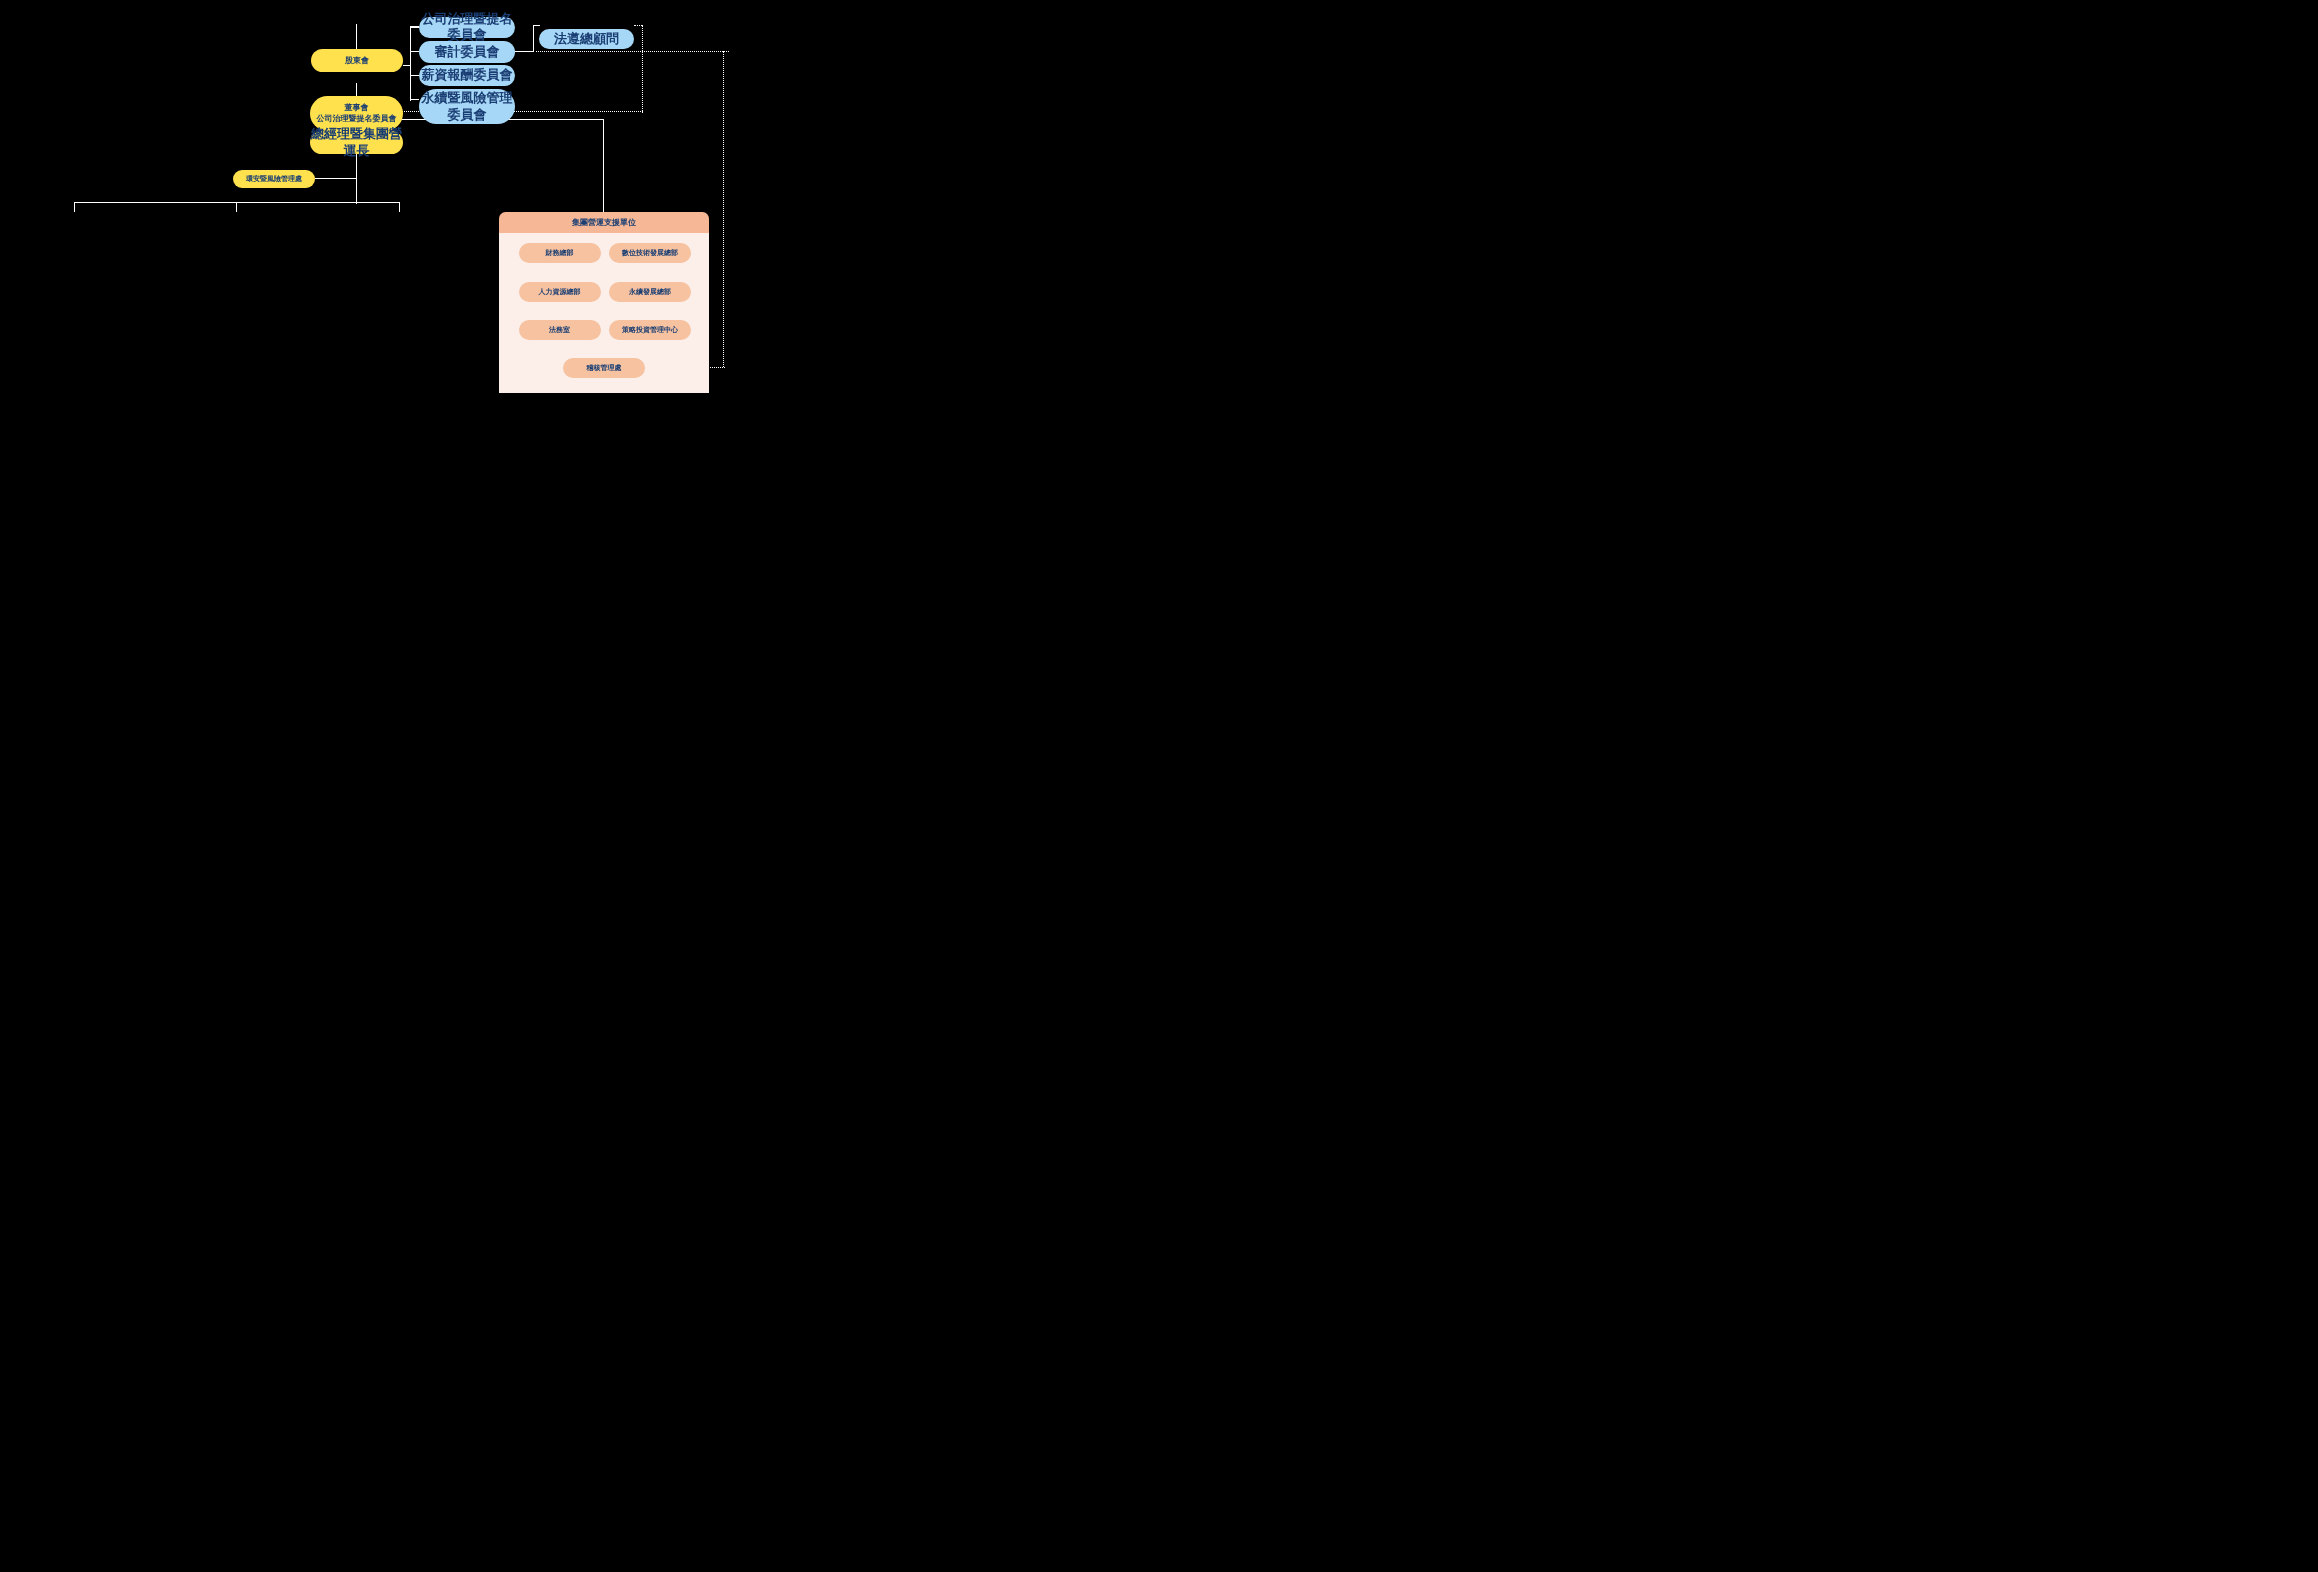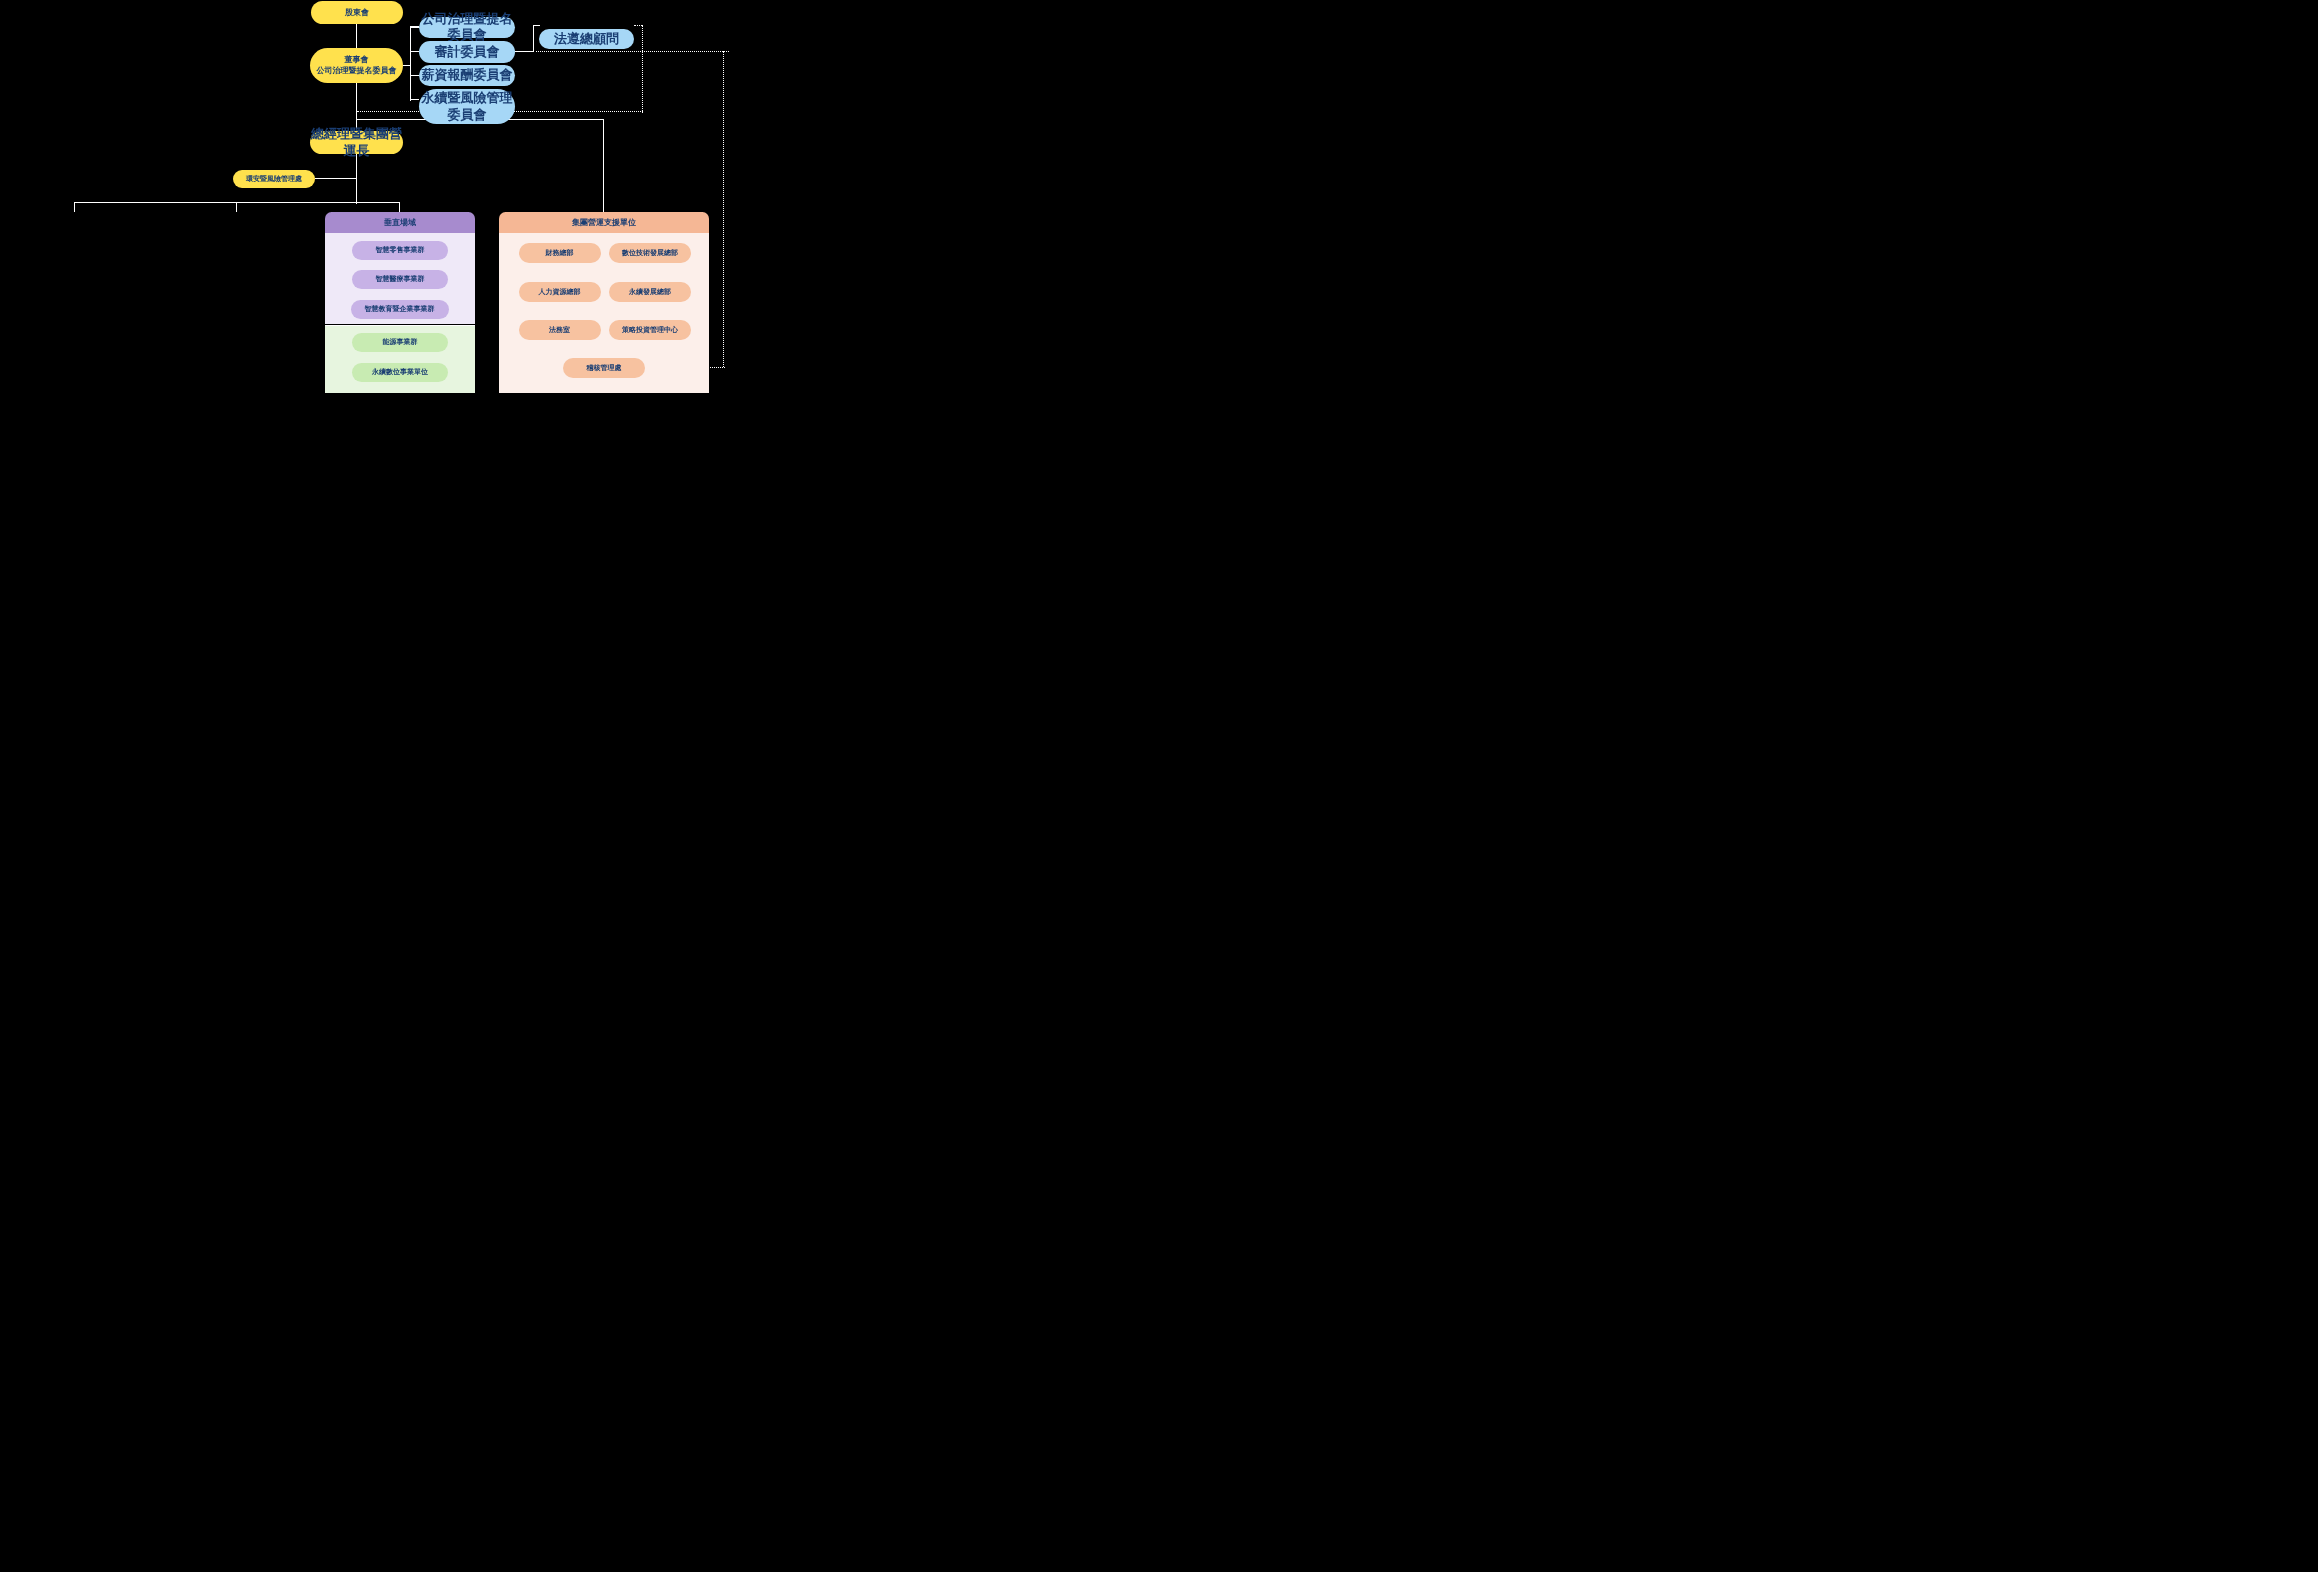--- a/index.html
+++ b/index.html
@@ -35,21 +35,21 @@
     overflow: hidden;
   }
   .card-header {
     position: absolute; left: 0; top: 0; right: 0; height: 21.3px;
     display: flex; align-items: center; justify-content: center;
     font-weight: 700; font-size: 8px;
     color: var(--navy-text, #1A3E73);
   }
   .card-section { position: absolute; left: 0; right: 0; }
   .unit { font-size: 7px; }
-  .f17 { font-size: 8px; }
+  .f17 { font-size: 8px; margin-top: 48px; }
   .f16 { font-size: 13px; }
   .f15 { font-size: 7px; }
   .hdr-cyan   { background: var(--cyan-header, #3FC4D8); }
   .body-cyan  { background: var(--cyan-body, #DCF3F8); }
   .pill-cyan  { background: var(--cyan-pill, #9BDFEA); }
   .hdr-yel    { background: var(--yellow, #FFE14D); }
   .body-yel   { background: var(--yellow-body, #FDF8E3); }
   .pill-yel   { background: var(--yellow-pill, #F8EEB5); }
   .hdr-pur    { background: var(--purple-header, #A78BCE); }
   .body-pur   { background: var(--purple-body, #EFE9F8); }
@@ -122,41 +122,20 @@
   <div class="pill yellow f16" style="left:310px;top:131px;width:93px;height:23px">
     <span>總經理暨集團營運長</span>
   </div>
 
   <div class="pill yellow f15" style="left:233px;top:170px;width:82px;height:18px">
     <span>環安暨風險管理處</span>
   </div>
 
 
 
-  <div class="card" style="left:325px;top:212px;width:150px;height:181px">
-    <div class="card-section body-pur" style="top:21.3px;height:91px"></div>
-    <div class="divider" style="top:113px"></div>
-    <div class="card-section body-grn" style="top:114px;bottom:0"></div>
-    <div class="card-header hdr-pur">垂直場域</div>
-    <div class="pill pill-pur unit" style="left:27px;top:29px;width:96px;height:19px">
-      <span>智慧零售事業群</span>
-    </div>
-    <div class="pill pill-pur unit" style="left:27px;top:58px;width:96px;height:19px">
-      <span>智慧醫療事業群</span>
-    </div>
-    <div class="pill pill-pur unit" style="left:25.5px;top:88px;width:98px;height:19px">
-      <span>智慧教育暨企業事業群</span>
-    </div>
-    <div class="pill pill-grn unit" style="left:27px;top:121px;width:96px;height:19px">
-      <span>能源事業群</span>
-    </div>
-    <div class="pill pill-grn unit" style="left:27px;top:151px;width:96px;height:19px">
-      <span>永續數位事業單位</span>
-    </div>
-  </div>
 
   <div class="card" style="left:499px;top:212px;width:210px;height:181px">
     <div class="card-section body-org" style="top:21.3px;bottom:0"></div>
     <div class="card-header hdr-org">集團營運支援單位</div>
     <div class="pill pill-org unit" style="left:19.5px;top:31px;width:82px;height:20px">
       <span>財務總部</span>
     </div>
     <div class="pill pill-org unit" style="left:110px;top:31px;width:82px;height:20px">
       <span>數位技術發展總部</span>
     </div>

